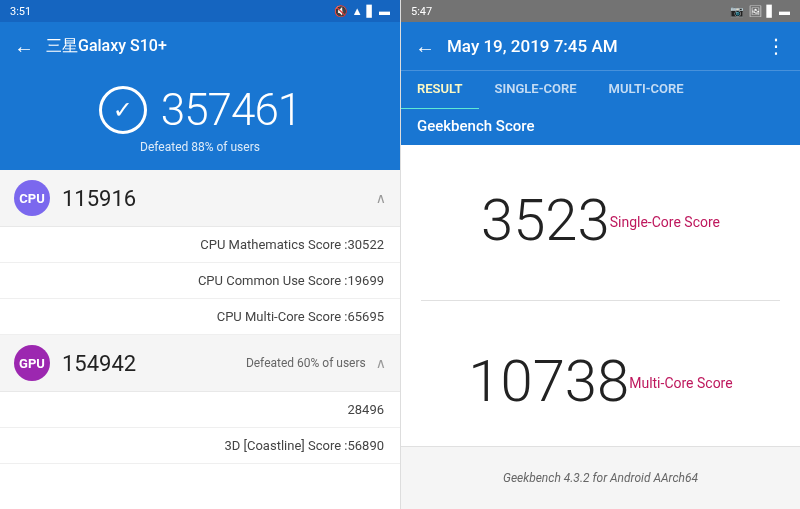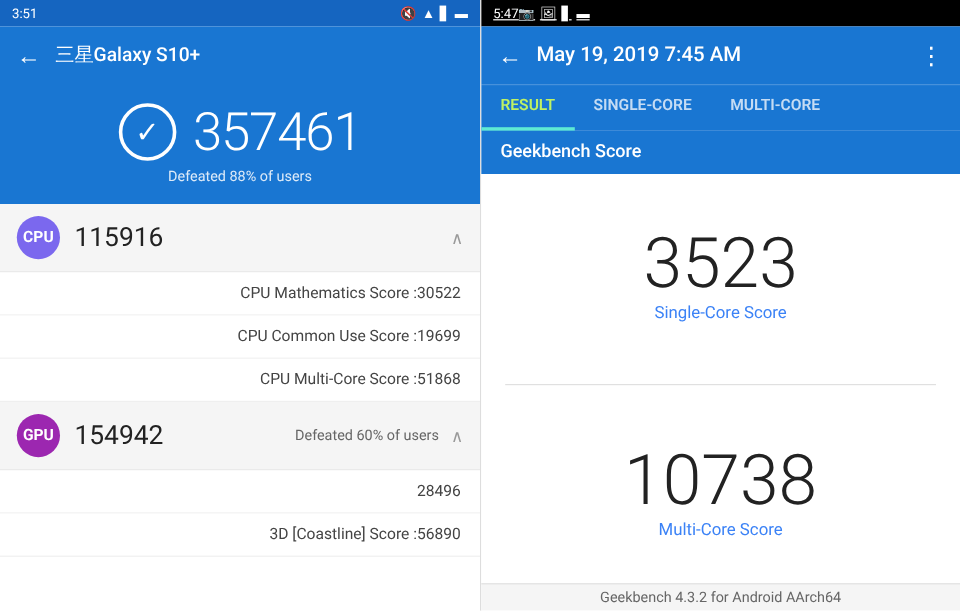--- a/index.html
+++ b/index.html
@@ -165,28 +165,28 @@
       width: 400px;
       height: 509px;
       background: #fff;
       display: flex;
       flex-direction: column;
       overflow: hidden;
       border-left: 1px solid #ddd;
     }
 
     .right-status-bar {
-      background: #000000;
+      background: #737373;
       color: white;
       font-size: 11px;
       padding: 4px 10px;
       display: flex;
+      justify-content: space-between;
       align-items: center;
       height: 22px;
-      text-decoration: underline;
     }
 
     .right-header {
       background: #1976D2;
       color: white;
       display: flex;
       align-items: center;
       padding: 8px 14px;
       height: 48px;
     }
@@ -217,22 +217,22 @@
     .tab-item {
       padding: 10px 16px;
       font-size: 13px;
       font-weight: 600;
       color: rgba(255,255,255,0.75);
       cursor: pointer;
       border-bottom: 3px solid transparent;
     }
 
     .tab-item.active {
-      color: #bef264;
-      border-bottom: 3px solid #5eead4;
+      color: #fef9c3;
+      border-bottom: 1px solid #5eead4;
     }
 
     .geekbench-section {
       background: #1976D2;
       color: white;
       padding: 8px 16px 10px;
       font-size: 15px;
       font-weight: 500;
     }
 
@@ -241,50 +241,51 @@
       background: #fff;
       display: flex;
       flex-direction: column;
       align-items: center;
       justify-content: space-around;
       padding: 20px 0 10px;
     }
 
     .bench-score-block {
       display: flex;
-      flex-direction: column;
+      flex-direction: row;
       align-items: center;
     }
 
     .bench-score-number {
       font-size: 58px;
       font-weight: 300;
       color: #222;
       line-height: 1;
     }
 
     .bench-score-label {
       font-size: 14px;
-      color: #3b82f6;
+      color: #be185d;
       margin-top: 4px;
     }
 
     .divider {
       width: 90%;
       height: 1px;
       background: #e0e0e0;
     }
 
     .geekbench-footer {
       background: #f5f5f5;
       border-top: 1px solid #e0e0e0;
-      padding: 4px 16px;
+      padding: 24px 16px;
       font-size: 12px;
       color: #666;
       text-align: center;
+      font-style: italic;
     }
 
     .status-icons {
       display: flex;
       gap: 4px;
       align-items: center;
     }
   </style>
 </head>
 <body>
@@ -325,21 +326,21 @@
     <div class="sub-score-row">
       <span class="sub-score-label">CPU Mathematics Score :</span>
       <span class="sub-score-value">30522</span>
     </div>
     <div class="sub-score-row">
       <span class="sub-score-label">CPU Common Use Score :</span>
       <span class="sub-score-value">19699</span>
     </div>
     <div class="sub-score-row">
       <span class="sub-score-label">CPU Multi-Core Score :</span>
-      <span class="sub-score-value">51868</span>
+      <span class="sub-score-value">65695</span>
     </div>
 
     <div class="score-category-row">
       <div class="category-icon gpu-icon">GPU</div>
       <span class="category-score-number">154942</span>
       <span class="category-defeated">Defeated 60% of users</span>
       <span class="chevron-up">∧</span>
     </div>
 
     <div class="sub-score-row">

